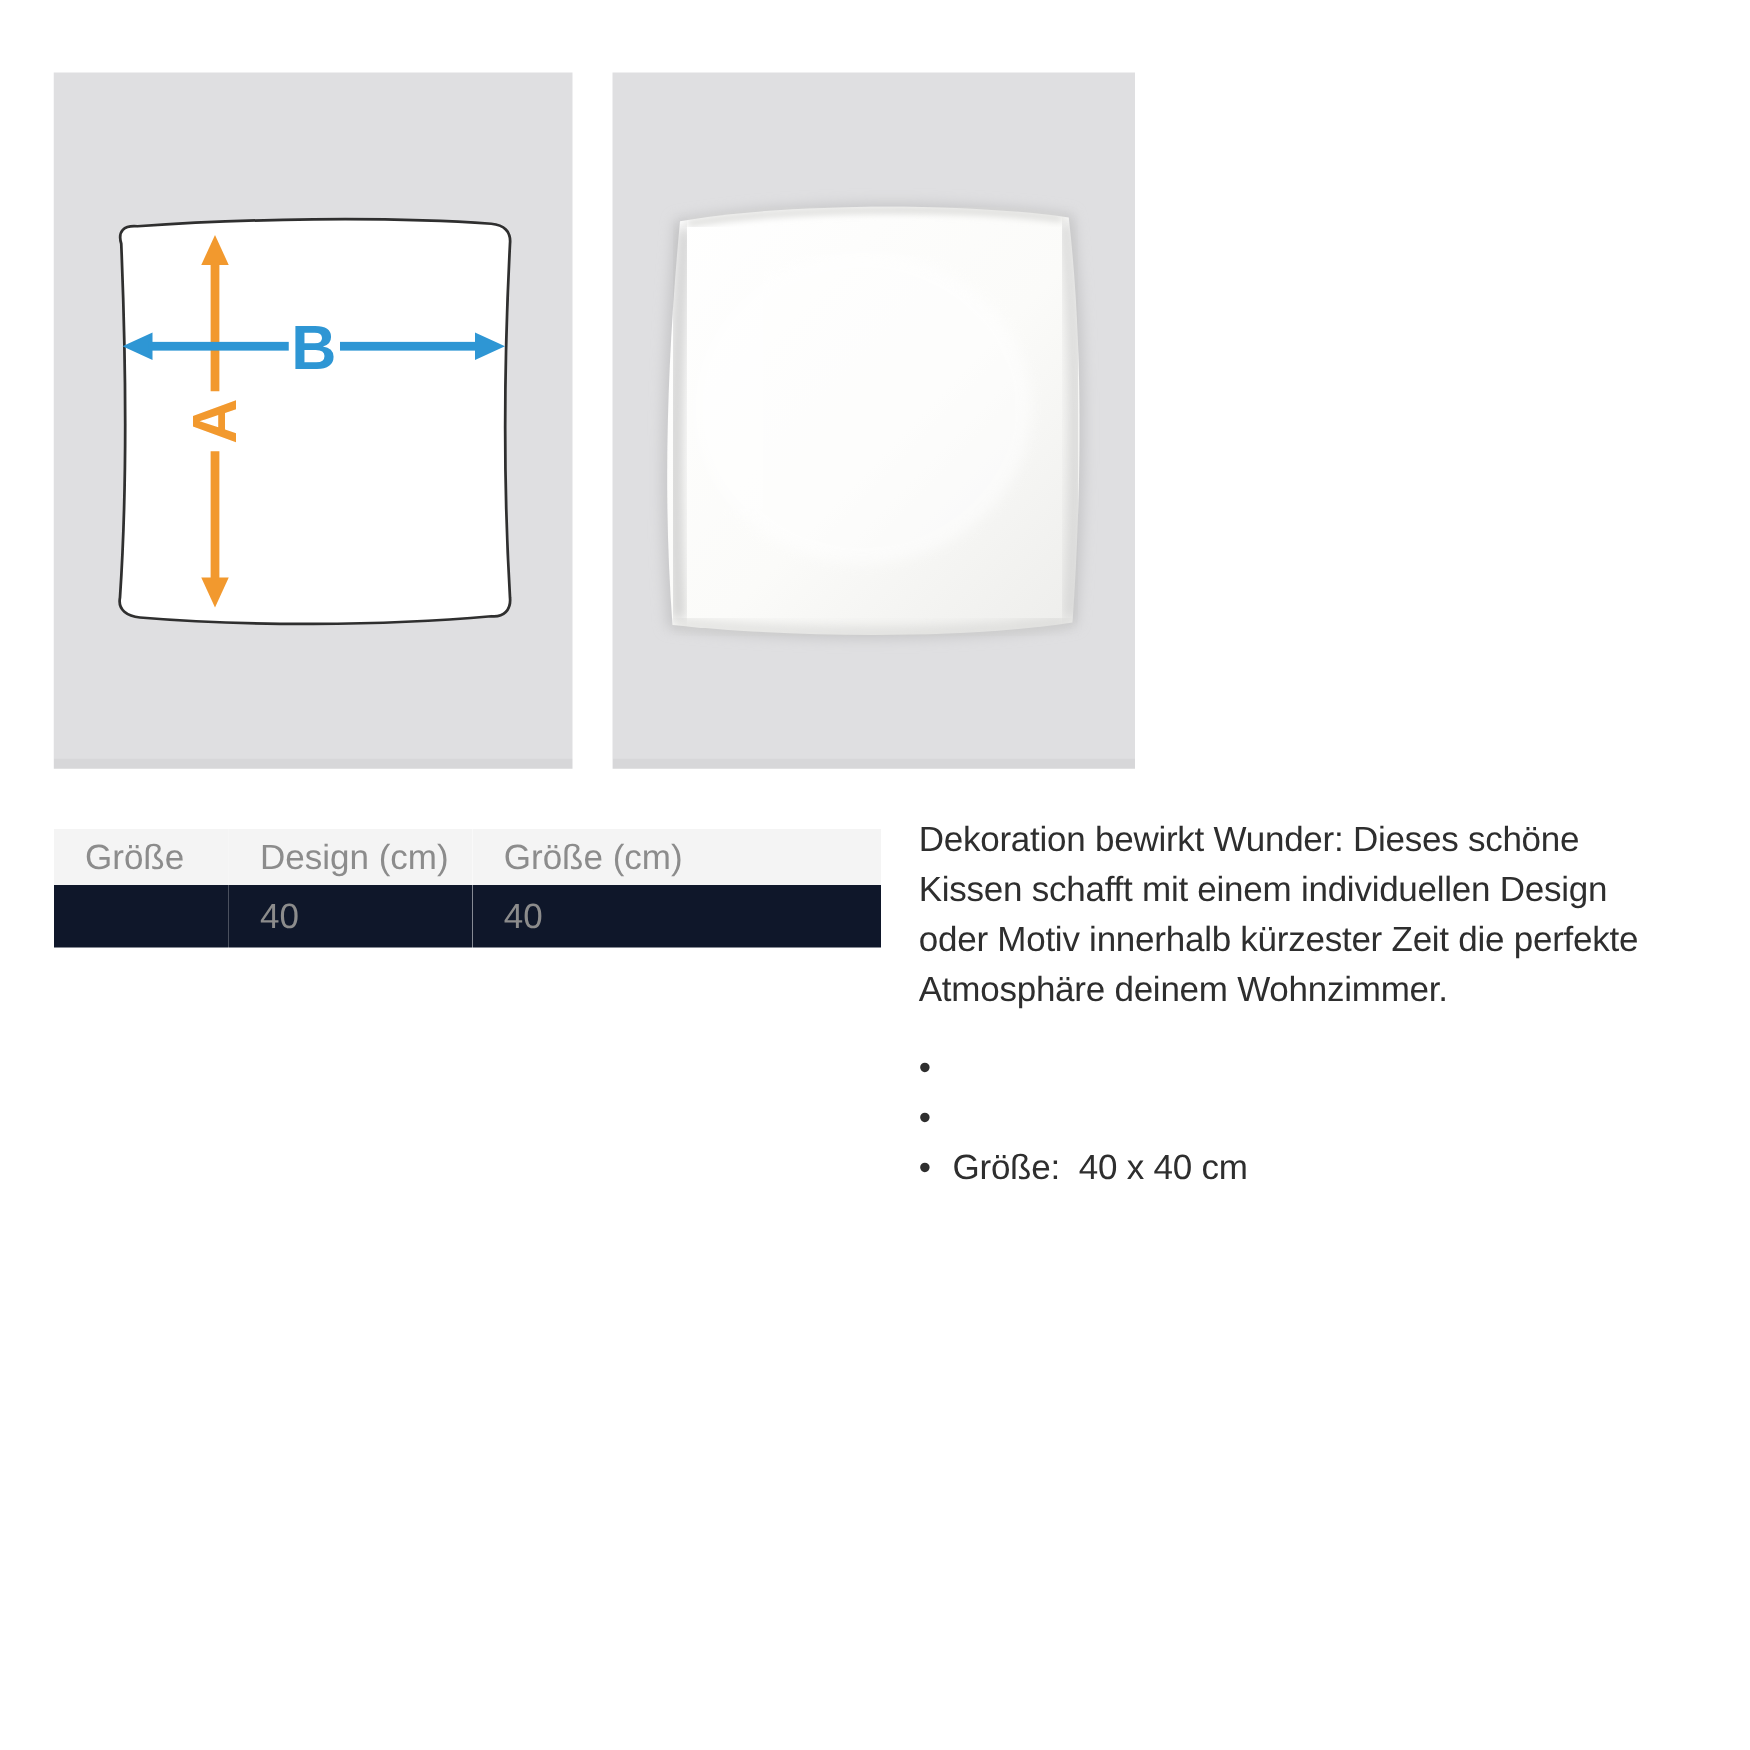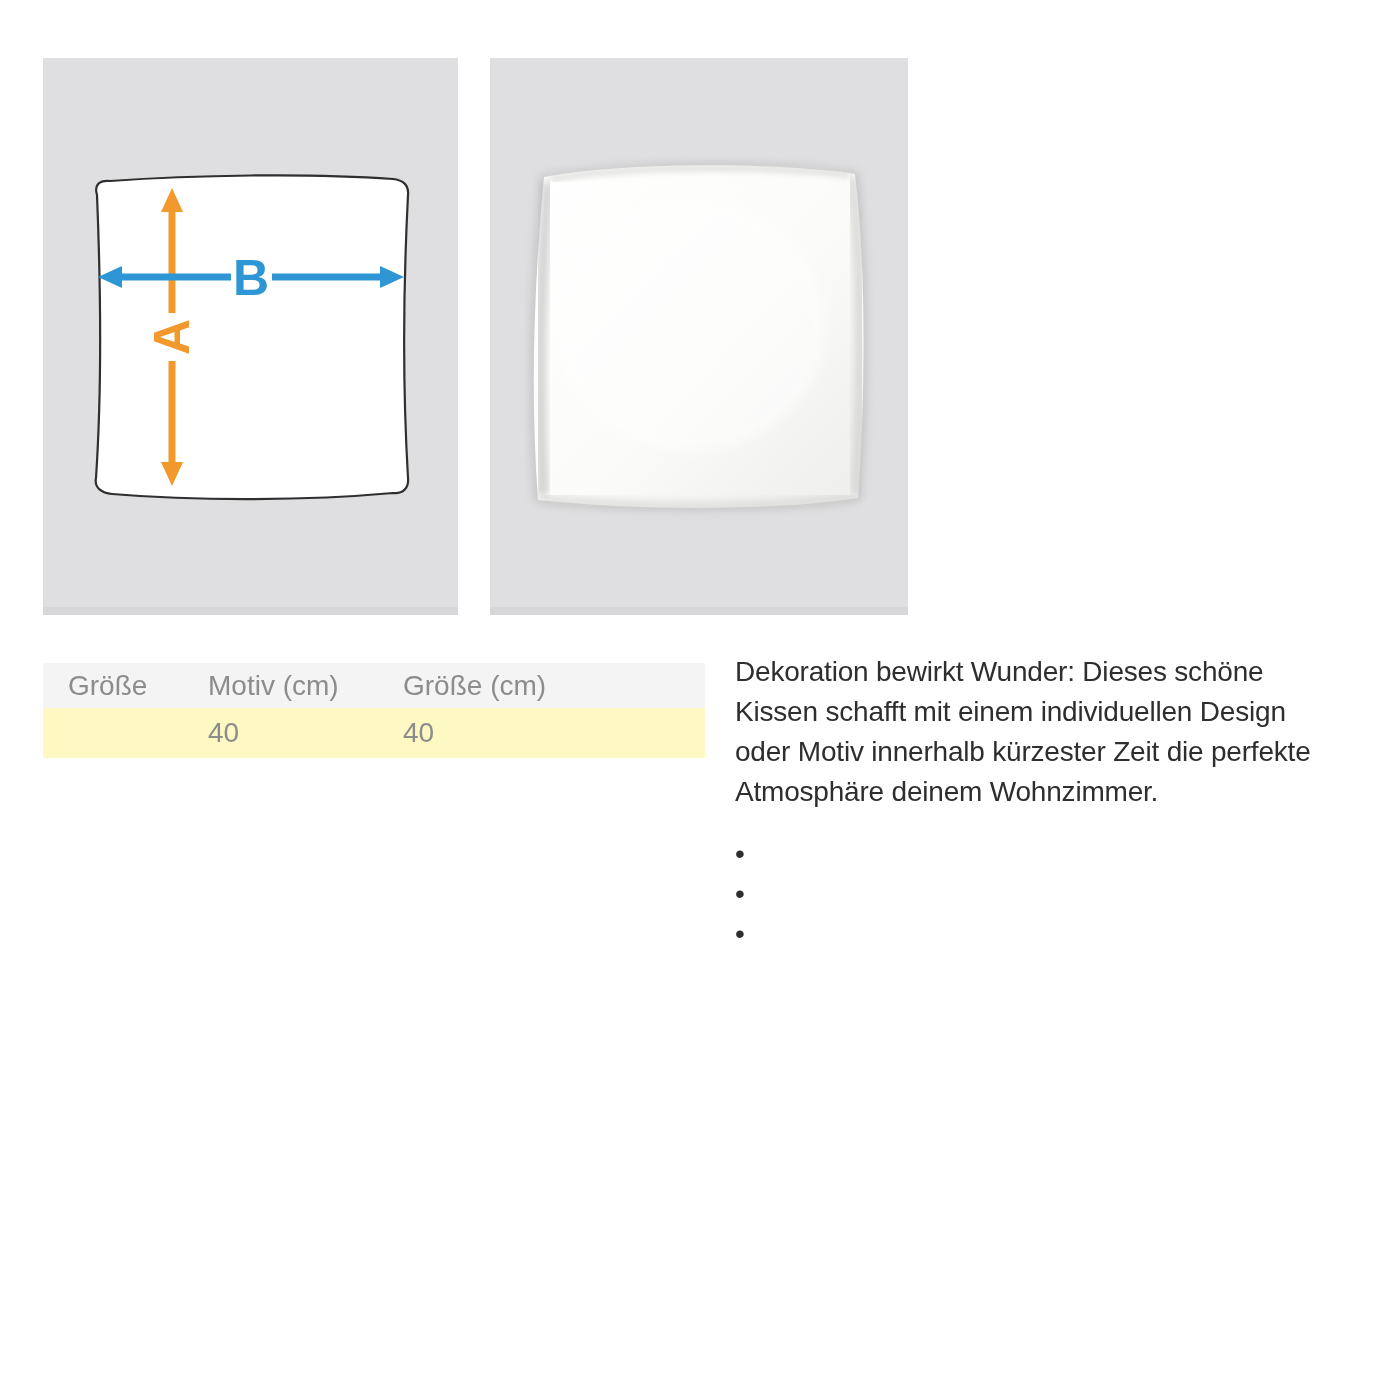--- a/index.html
+++ b/index.html
@@ -28,21 +28,21 @@
     position: absolute; left: 43px; top: 663px; width: 662px;
     border-collapse: collapse; table-layout: fixed;
     font-size: 28px; color: #8c8c8c;
   }
   table.size-table th, table.size-table td {
     font-weight: normal; text-align: left;
     padding: 0 0 0 25px; vertical-align: middle;
     overflow: hidden; white-space: nowrap;
   }
   table.size-table thead tr { background: #f4f4f4; height: 45px; }
-  table.size-table tbody tr { background: #fef9c3; height: 50px; }
+  table.size-table tbody tr { background: #0f172a; height: 50px; }
 
   
   .description {
     position: absolute; left: 735px; top: 652px; width: 680px;
     color: #2e2e2e; font-size: 28px; line-height: 40px;
     letter-spacing: -0.2px;
   }
   .description .para { white-space: pre-wrap; }
   .bullets { list-style: none; margin-top: 22px; }
   .bullets li { display: flex; align-items: flex-start; }
@@ -122,21 +122,21 @@
 
   <table class="size-table">
     <colgroup>
       <col style="width:140px">
       <col style="width:195px">
       <col style="width:327px">
     </colgroup>
     <thead>
       <tr>
         <th>Größe</th>
-        <th>Motiv (cm)</th>
+        <th>Design (cm)</th>
         <th>Größe (cm)</th>
       </tr>
     </thead>
     <tbody>
       <tr>
         <td></td>
         <td>40</td>
         <td>40</td>
       </tr>
     </tbody>
@@ -149,17 +149,18 @@
 Atmosphäre deinem Wohnzimmer.</p>
     <ul class="bullets">
       <li>
         <span class="marker">•</span>
       </li>
       <li>
         <span class="marker">•</span>
       </li>
       <li>
         <span class="marker">•</span>
+        <span class="btext">Größe:  40 x 40 cm</span>
       </li>
     </ul>
   </div>
 
 </div>
 
 </body></html>

